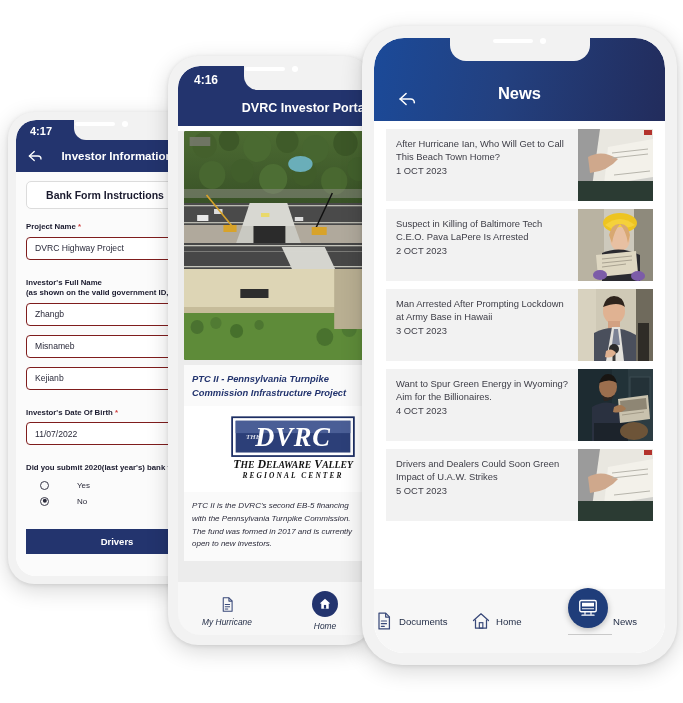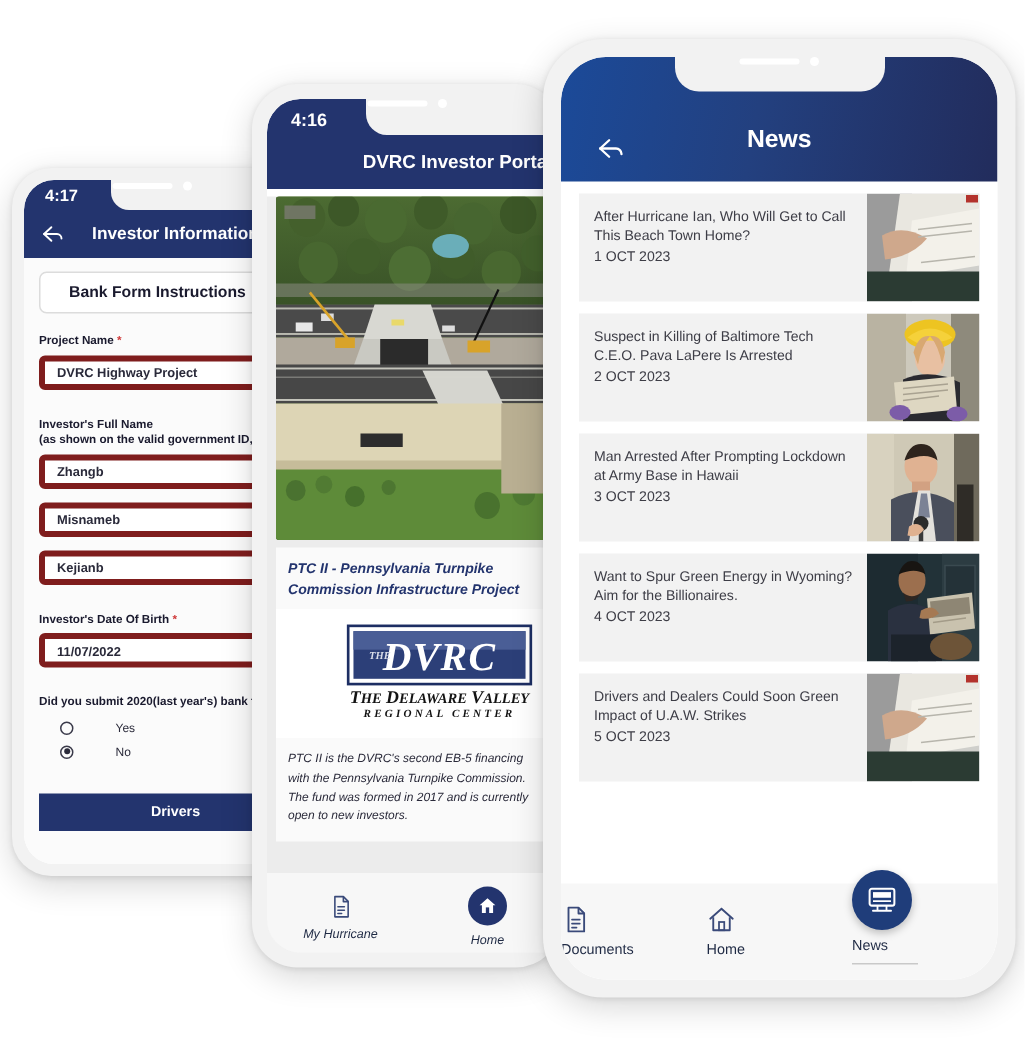--- a/index.html
+++ b/index.html
@@ -72,24 +72,24 @@
     margin-bottom: 13px;
     text-align: right;
   }
   .p1-label {
     font-size: 7.8px; font-weight: 700; color: #1a1a2e;
     margin-bottom: 4px; white-space: nowrap; line-height: 1.35;
   }
   .p1-label .req { color: #d03c3c; }
   .p1-label .sub { font-weight: 700; display: block; }
   .p1-input {
-    height: 23px; border: 4px solid #7f1d1d; border-radius: 4px;
+    height: 23px; border: 1px solid #7f1d1d; border-radius: 4px;
     background: #fff; display: flex; align-items: center;
     padding-left: 8px; font-size: 8.6px; color: #2a2a3a;
-    margin-bottom: 9px; white-space: nowrap; font-weight: bold;
+    margin-bottom: 9px; white-space: nowrap;
   }
   .p1-gap { height: 9px; }
   .p1-radio-row { display: flex; align-items: center; margin: 7px 0 0 14px; }
   .p1-radio {
     width: 9px; height: 9px; border: 1.3px solid #3a3a4a; border-radius: 50%;
     position: relative; flex: none;
   }
   .p1-radio.on::after {
     content: ""; position: absolute; left: 50%; top: 50%;
     width: 4.4px; height: 4.4px; border-radius: 50%;
@@ -179,21 +179,21 @@
   .news-headline {
     font-size: 9.4px; color: #3d3d46; line-height: 1.42; font-weight: 400;
   }
   .news-date { font-size: 9.4px; color: #3d3d46; margin-top: 1px; }
   .news-thumb { width: 75px; flex: none; overflow: hidden; position: relative; }
   #p3-nav {
     position: absolute; left: 0; bottom: 0; width: 100%; height: 64px;
     background: #f7f7f7; display: flex; align-items: center;
     border-radius: 0 0 30px 30px;
   }
-  .p3-nav-item { flex: 1; display: flex; flex-direction: column; align-items: flex-start; gap: 5px; position: relative; }
+  .p3-nav-item { flex: 1; display: flex; flex-direction: row; align-items: center; gap: 5px; position: relative; }
   .p3-nav-label { font-size: 9.6px; color: #1f2a44; font-weight: 500; }
   .news-circle {
     width: 40px; height: 40px; border-radius: 50%; background: #1f3d7a;
     display: flex; align-items: center; justify-content: center;
     box-shadow: 0 2px 6px rgba(0,0,0,0.25);
     margin-top: -26px;
   }
   .nav-underline {
     position: absolute; bottom: -7px; width: 44px; height: 1.5px; background: #c9c9c9;
   }

